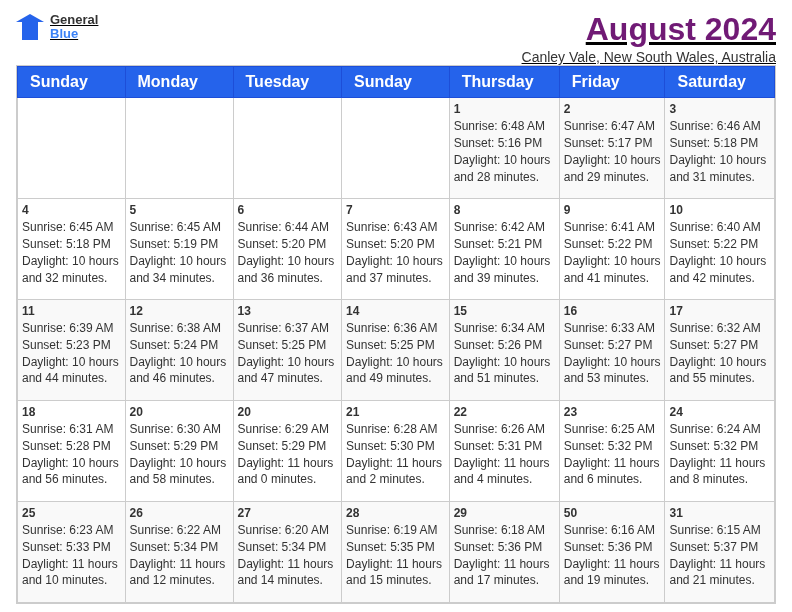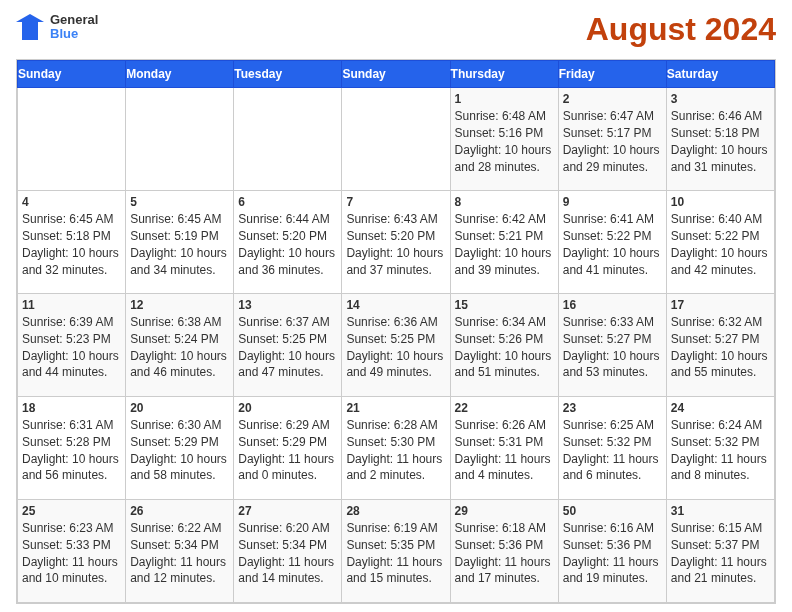--- a/index.html
+++ b/index.html
@@ -15,34 +15,35 @@
       width: 792px;
       height: 612px;
       padding: 12px 16px 8px 16px;
       display: flex;
       flex-direction: column;
     }
     .header {
       display: flex;
       align-items: flex-start;
       justify-content: space-between;
-      margin-bottom: 12px;
+      margin-bottom: 0;
+      text-decoration: underline;
     }
     .logo {
       display: flex;
       align-items: center;
       gap: 2px;
     }
     .title-block {
       text-align: right;
     }
     .main-title {
       font-size: 32px;
       font-weight: bold;
-      color: #c2410c;
+      color: #701a75;
       line-height: 1.1;
     }
     .subtitle {
       font-size: 14px;
       color: #333;
       margin-top: 2px;
     }
     .calendar {
       flex: 1;
       border: 1px solid #ccc;
@@ -51,22 +52,22 @@
     }
     .calendar table {
       width: 100%;
       border-collapse: collapse;
       height: 100%;
     }
     .calendar thead th {
       background-color: #2563eb;
       color: white;
       font-weight: bold;
-      font-size: 12px;
-      padding: 6px 0;
+      font-size: 16px;
+      padding: 6px 12px;
       text-align: left;
       border: 1px solid #1d4ed8;
     }
     .calendar tbody td {
       border: 1px solid #ccc;
       vertical-align: top;
       padding: 4px 4px 3px 4px;
       width: 113px;
       background: #fff;
       height: 88px;
@@ -102,20 +103,21 @@
         <svg width="28" height="30" viewBox="0 0 28 30">
           <polygon points="14,2 28,10 22,10 22,28 6,28 6,10 0,10" fill="#2563eb"></polygon>
         </svg>
         <div style="margin-left: 4px;">
           <div style="font-size:13px;font-weight:bold;color:#333;line-height:1.1">General</div>
           <div style="font-size:13px;font-weight:bold;color:#3b82f6;line-height:1.1">Blue</div>
         </div>
       </div>
     <div class="title-block">
       <div class="main-title">August 2024</div>
+      <div class="subtitle">Canley Vale, New South Wales, Australia</div>
     </div>
   </div>
 
   <div class="calendar">
     <table>
       <thead>
         <tr>
           <th>Sunday</th>
           <th>Monday</th>
           <th>Tuesday</th>

